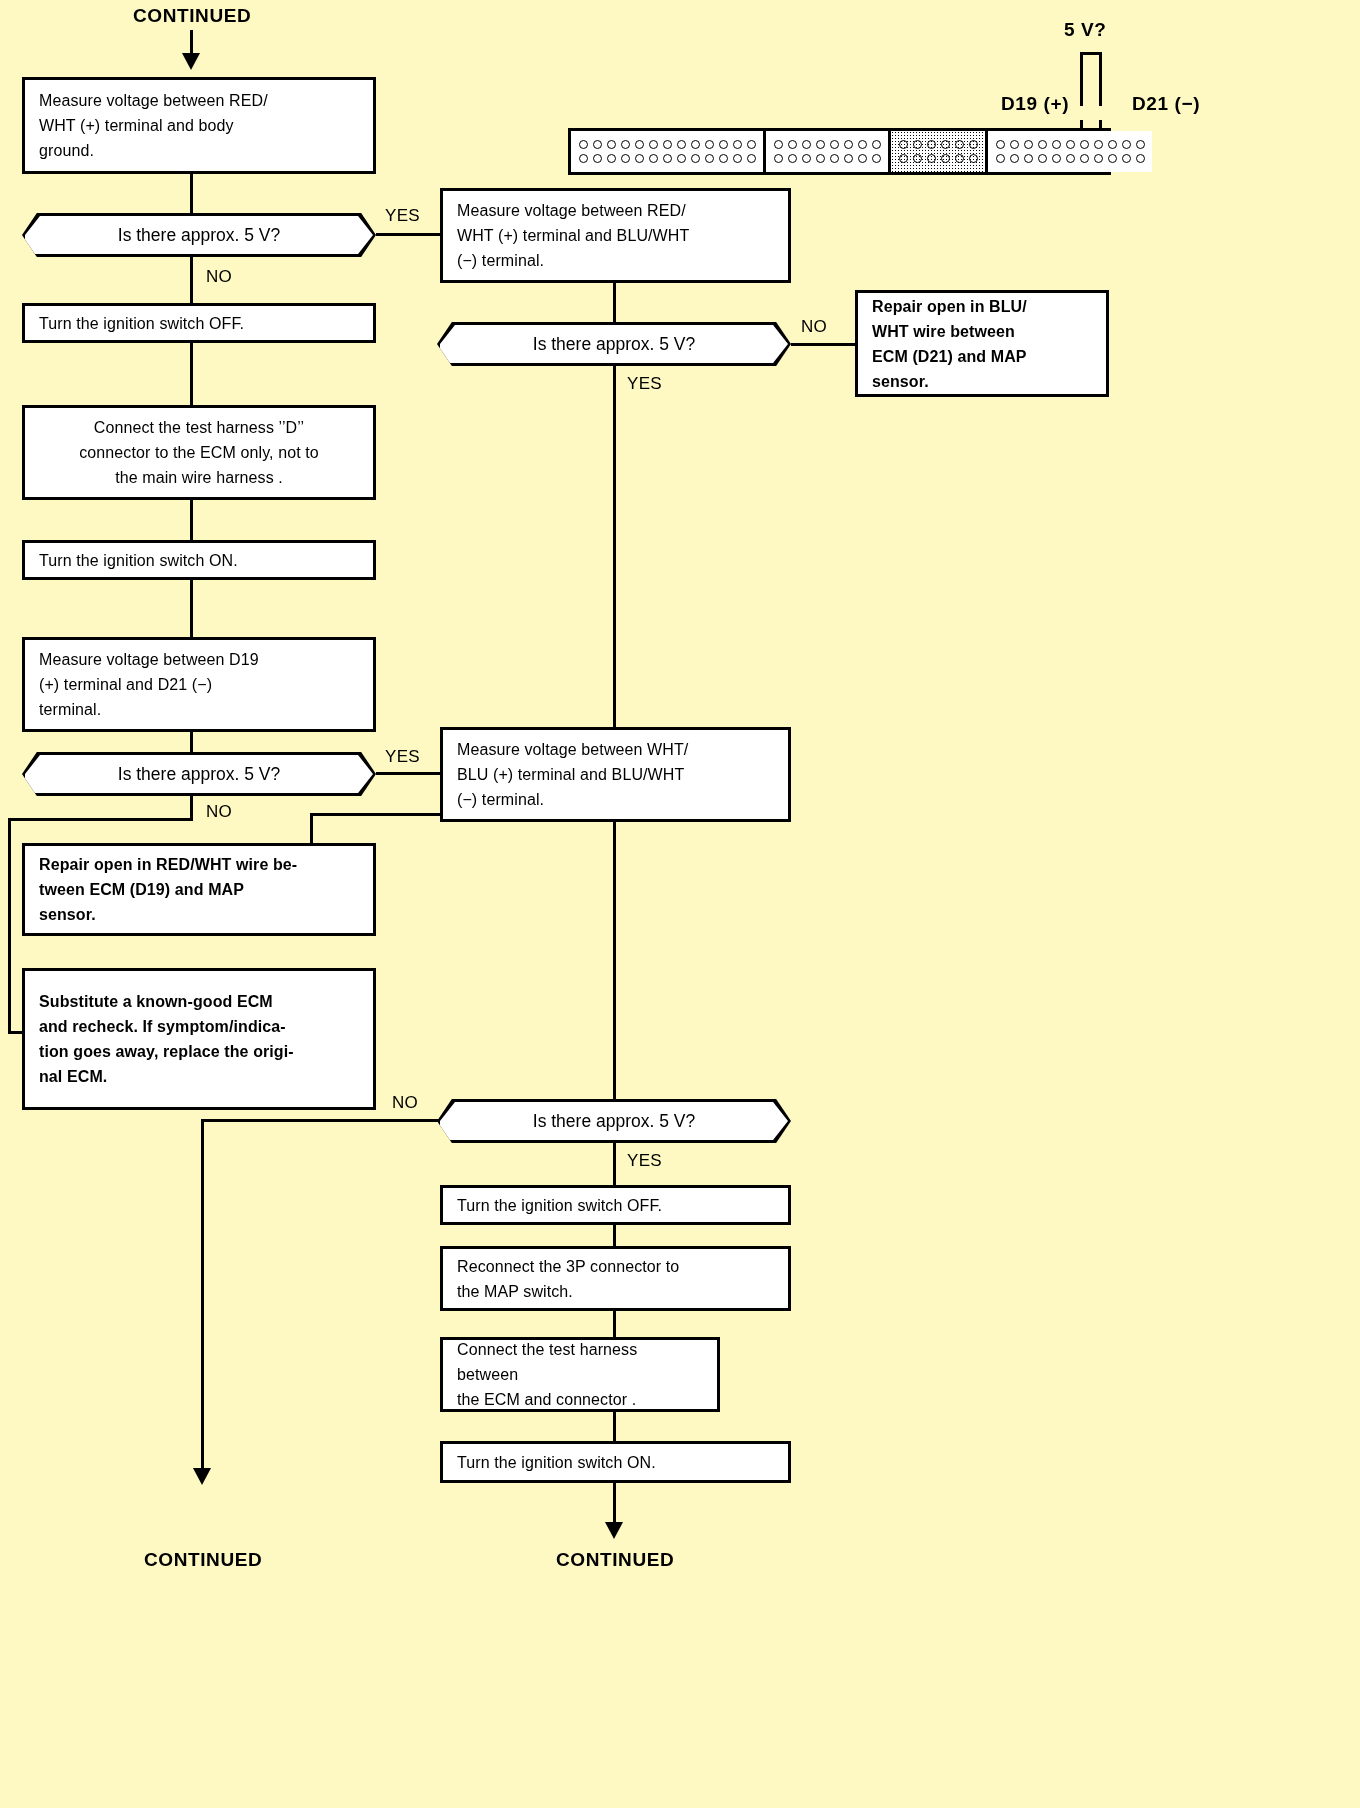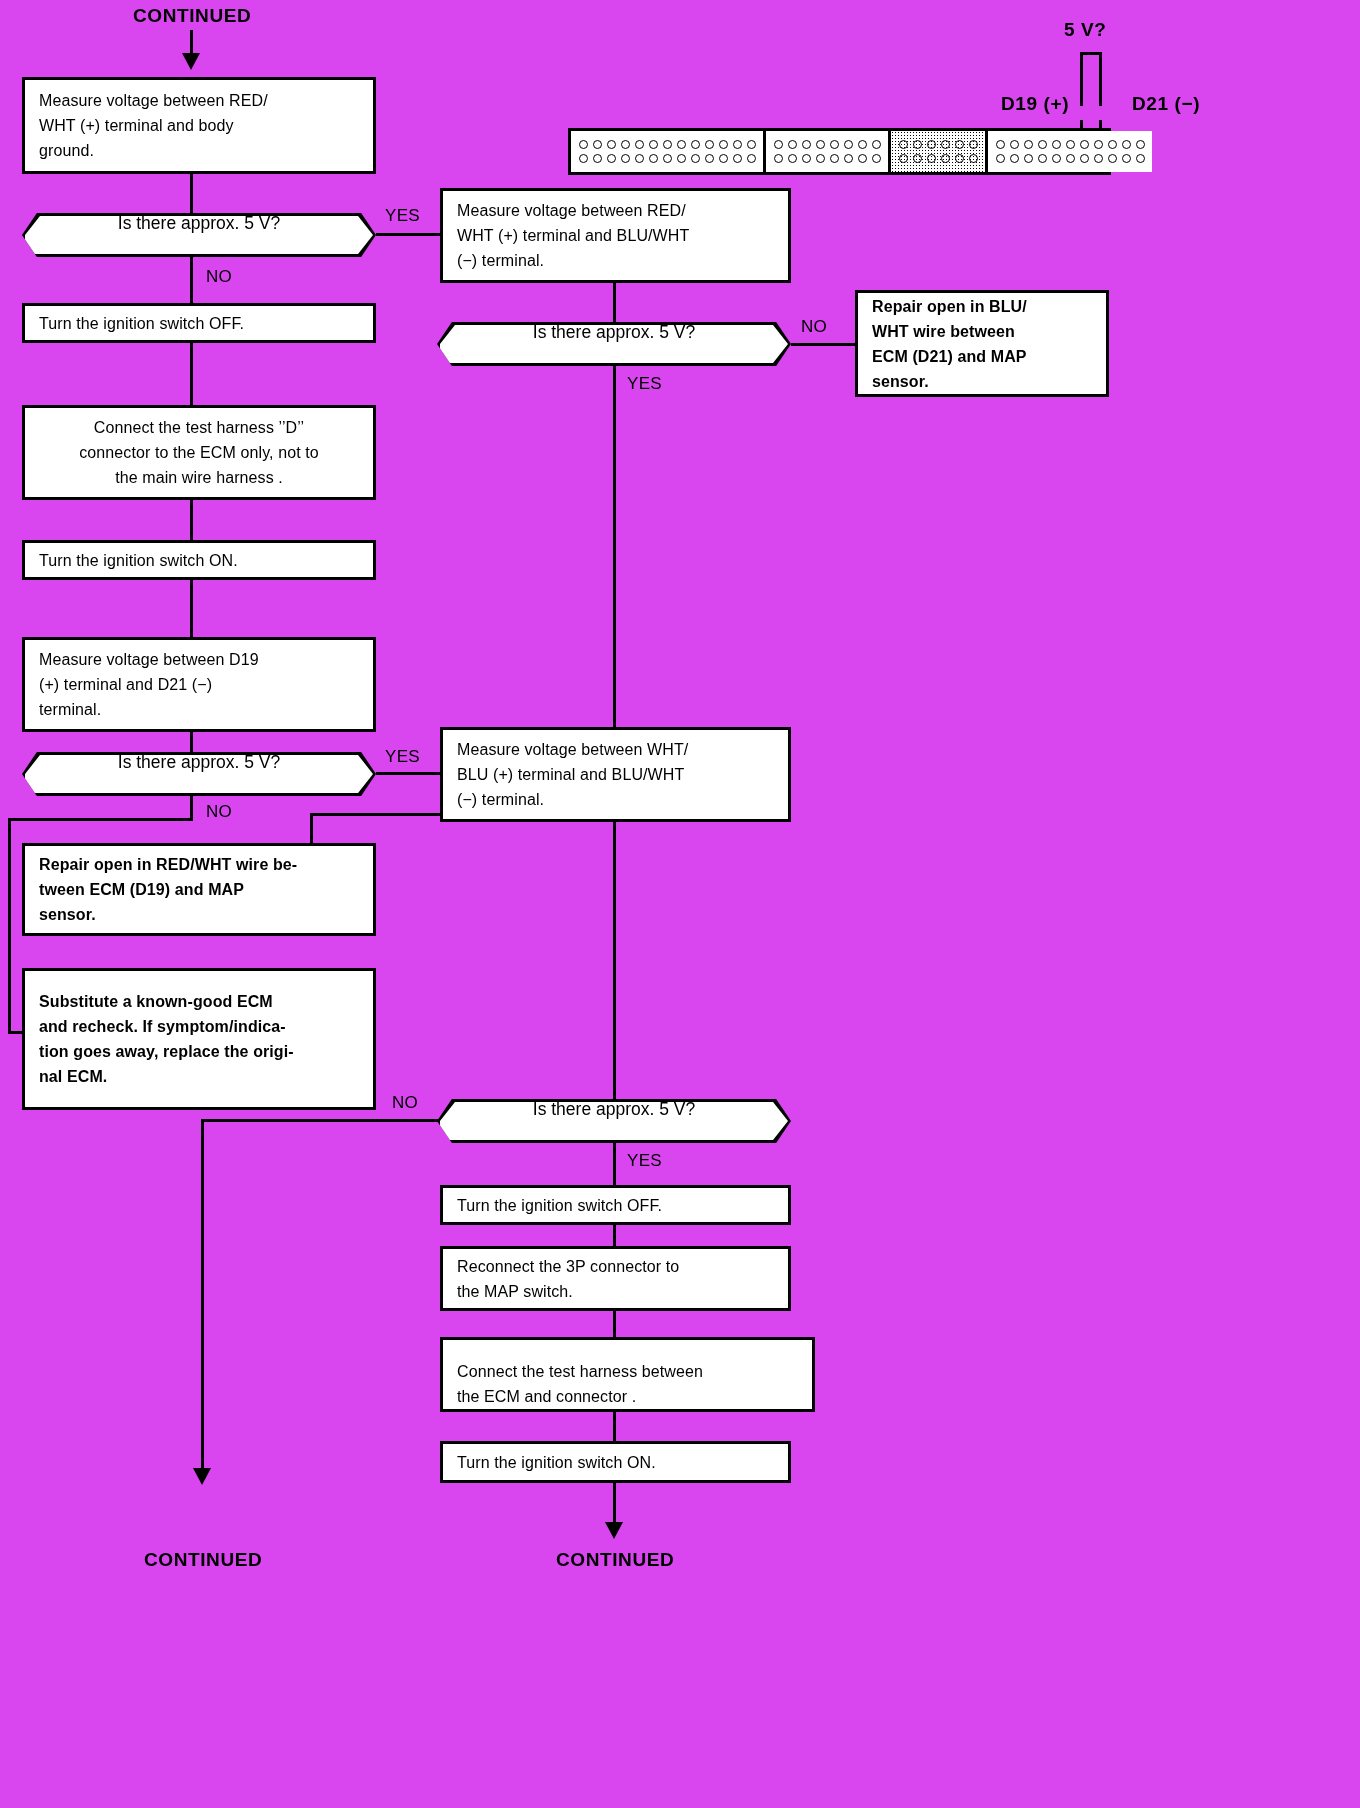--- a/index.html
+++ b/index.html
@@ -5,21 +5,21 @@
   html,body{margin:0;padding:0;background:#ffffff;}
   body{
     font-family:"Liberation Sans", sans-serif;
     color:#000;
     -webkit-font-smoothing:none;
   }
   #page{
     position:relative;
     width:1360px;
     height:1808px;
-    background:#d946ef;
+    background:#fef9c3;
     overflow:hidden;
   }
 
   
   .box{
     position:absolute;
     box-sizing:border-box;
     border:3px solid #000;
     background:#fff;
     display:flex;
@@ -37,21 +37,21 @@
   }
   .box.bold .txt{font-weight:bold;}
   .box.just .txt{text-align:justify;}
 
   
   .dec{
     position:absolute;
     box-sizing:border-box;
     background:#000;
     clip-path:polygon(4.2% 0,95.8% 0,100% 50%,95.8% 100%,4.2% 100%,0 50%);
-    display:flex;justify-content:center;
+    display:flex;align-items:center;justify-content:center;
   }
   .dec .inner{
     position:absolute;
     top:3px;left:3px;right:3px;bottom:3px;
     background:#fff;
     clip-path:polygon(4.3% 0,95.7% 0,100% 50%,95.7% 100%,0.0% 100%,0 50%);
     display:flex;align-items:center;justify-content:center;
   }
   .dec .txt{
     position:relative;
@@ -260,21 +260,21 @@
     <span class="txt">Turn the ignition switch OFF.</span>
   </div>
   <div class="vline" style="left:613px;top:1225px;height:21px;"></div>
 
   <div class="box" style="left:440px;top:1246px;width:351px;height:65px;">
     <span class="txt">Reconnect the 3P connector to
 the MAP switch.</span>
   </div>
   <div class="vline" style="left:613px;top:1311px;height:26px;"></div>
 
-  <div class="box" style="left:440px;top:1337px;width:375px;height:75px;align-items:flex-end;">
+  <div class="box" style="left:440px;top:1337px;width:280px;height:75px;">
     <span class="txt">Connect the test harness between
 the ECM and connector .</span>
   </div>
   <div class="vline" style="left:613px;top:1412px;height:29px;"></div>
 
   <div class="box" style="left:440px;top:1441px;width:351px;height:42px;">
     <span class="txt">Turn the ignition switch ON.</span>
   </div>
   <div class="vline" style="left:613px;top:1483px;height:42px;"></div>
   <div class="arrow-down" style="left:605px;top:1522px;"></div>

